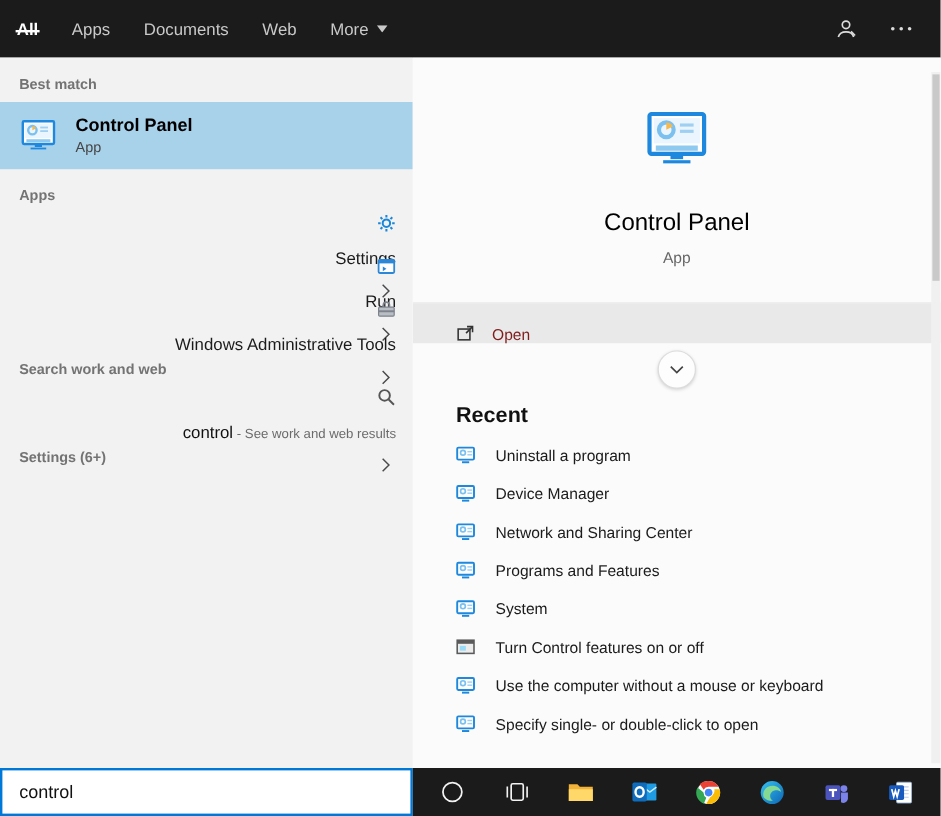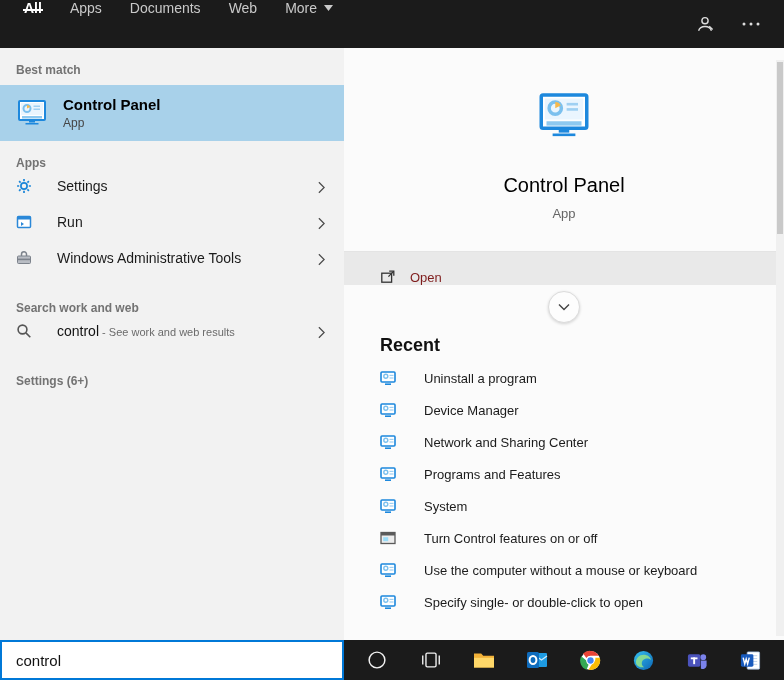--- a/index.html
+++ b/index.html
@@ -2,61 +2,61 @@
 <html style="--accent: #0078d7; --header-bg: #1b1b1b; --left-bg: #f2f2f2; --right-bg: #fbfbfb; --highlight: #a8d1ea; --open-row: #e9e9e9;"><head>
 <meta charset="utf-8">
 <style>
   * { margin:0; padding:0; box-sizing:border-box; font-family:"Liberation Sans", sans-serif; }
   html,body { width:784px; height:680px; background:#fff; overflow:hidden; }
   .screen { position:relative; width:784px; height:680px; overflow:hidden; background:#fff; }
 
   
   .topbar { position:absolute; top:0; left:0; right:0; height:48px;
             background:var(--header-bg,#1b1b1b); display:flex; align-items:stretch; }
-  .tabs { display:flex; align-items:flex-start; padding-left:10px; }
+  .tabs { display:flex; align-items:center; }
   .tab { position:relative; display:flex; align-items:center; padding:0 14px;
          font-size:14px; color:#c9c9c9; cursor:pointer; }
   .tab.active { color:#fff; font-weight:700; }
   .tab.active::after { content:""; position:absolute; left:13px; right:13px; bottom:5px;
                        height:2px; background:#fff; }
   .tab .caret { margin-left:7px; display:inline-flex; }
   .topbar-icons { margin-left:auto; display:flex; align-items:center; gap:24px; padding-right:22px; }
   .tb-ico { width:22px; height:22px; display:flex; align-items:center; justify-content:center; cursor:pointer; }
 
   
   .left { position:absolute; top:48px; left:0; width:344px; bottom:40px;
           background:var(--left-bg,#f2f2f2); overflow:hidden; }
   .section-label { font-size:12px; font-weight:700; color:#737373; padding:15px 16px 8px; }
   .best-match { height:56px; display:flex; align-items:center; gap:15px; padding:0 16px;
                 background:var(--highlight,#a8d1ea); cursor:pointer; }
   .bm-title { font-size:15px; font-weight:700; color:#000; }
   .bm-sub { font-size:12px; color:#454545; margin-top:3px; }
-  .lrow { height:36px; display:flex; align-items:flex-start; gap:25px; padding:0 14px 0 16px;
-          font-size:14px; color:#1b1b1b; cursor:pointer; }
+  .lrow { height:36px; display:flex; align-items:flex-end; gap:13px; padding:0 14px 0 16px;
+          font-size:14px; color:#1b1b1b; cursor:pointer;flex-direction:column; }
   .lrow .chev { margin-left:auto; display:flex; width:18px; height:18px;
                 align-items:center; justify-content:center; }
   .web-query { font-weight:400; color:#111; }
   .web-suffix { color:#6b6b6b; font-size:11px; white-space:pre; }
 
   
   .right { position:absolute; top:48px; left:344px; right:0; bottom:40px;
            background:var(--right-bg,#fbfbfb); overflow:hidden; }
   .app-head { padding-top:40px; text-align:center; }
   .app-head .big-ico { display:inline-block; }
   .app-title { margin-top:26px; font-size:20px; color:#000; }
   .app-sub { margin-top:9px; font-size:13px; color:#666; }
   .divider { border-top:1px solid #e4e4e4; margin-top:30px; }
   .open-row { height:33px; background:var(--open-row,#e9e9e9); display:flex; align-items:flex-end;
               gap:14px; padding-left:36px; font-size:13px; color:#7f1d1d; cursor:pointer; }
   .expander { width:32px; height:32px; border-radius:50%; background:#fdfdfd;
               border:1px solid #dcdcdc; box-shadow:0 1px 3px rgba(0,0,0,.16);
               display:flex; align-items:center; justify-content:center;
               margin:6px auto 0; cursor:pointer; }
   .recent-label { padding:12px 0 6px 36px; font-size:18px; font-weight:700; color:#111; }
-  .rrow { height:32px; display:flex; align-items:center; gap:28px; padding-left:36px;
+  .rrow { height:32px; display:flex; align-items:center; gap:17px; padding-left:36px;
           font-size:13px; color:#1b1b1b; cursor:pointer; }
 
   
   .scrollbar { position:absolute; right:0; top:12px; bottom:4px; width:8px; background:#f0f0f0; }
   .scroll-thumb { position:absolute; top:2px; left:1px; right:1px; height:172px; background:#c9c9c9; }
 
   
   .bottom { position:absolute; left:0; right:0; bottom:0; height:40px; display:flex; }
   .searchbox { width:344px; height:40px; background:#fff;
                border:2px solid var(--accent,#0078d7); display:flex; align-items:center; }

